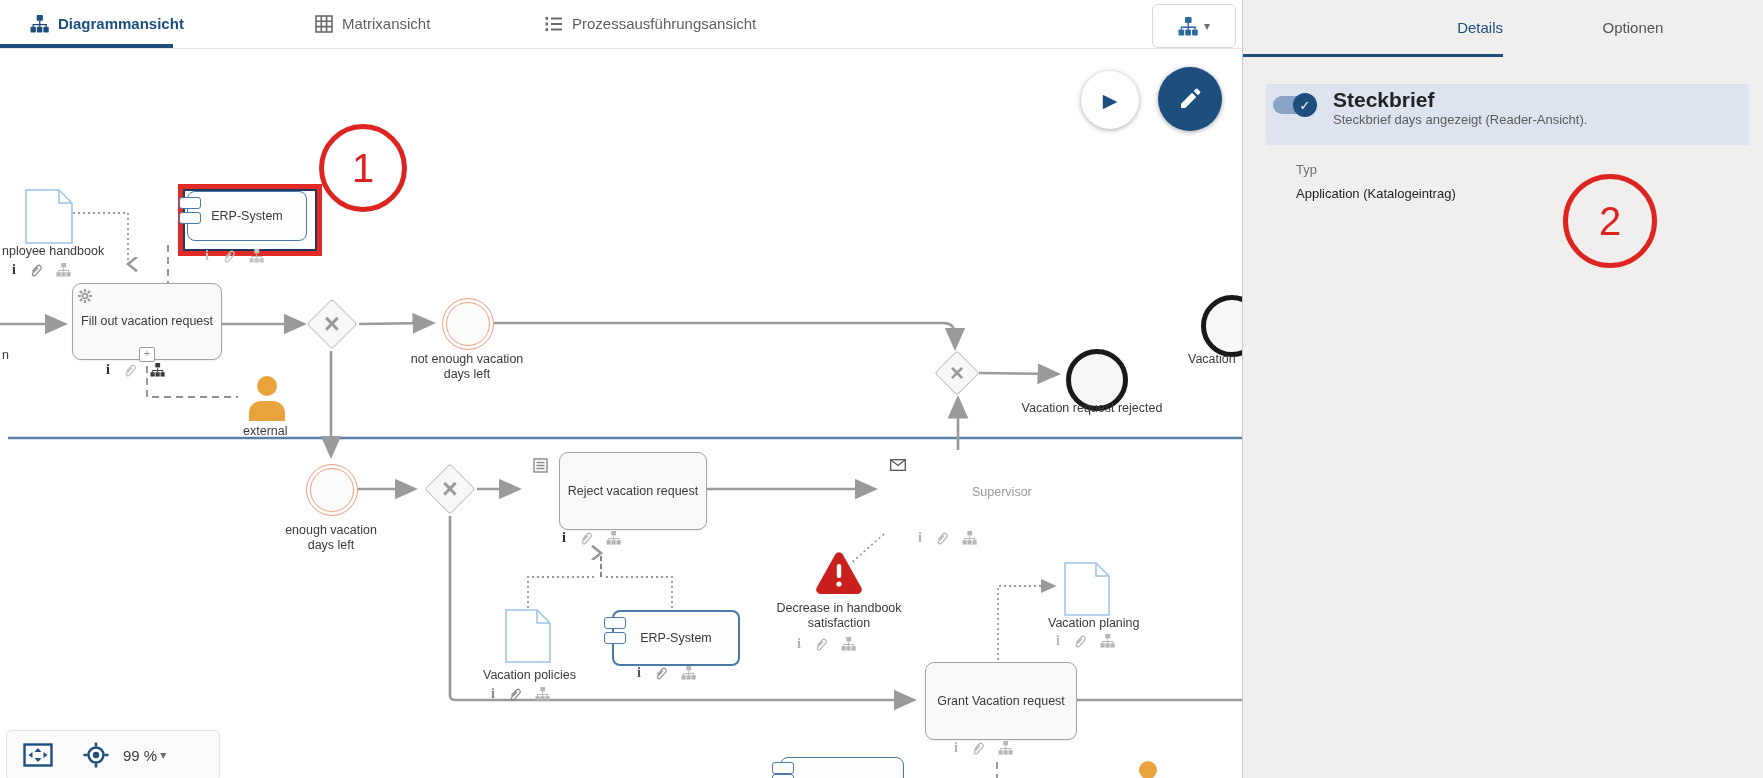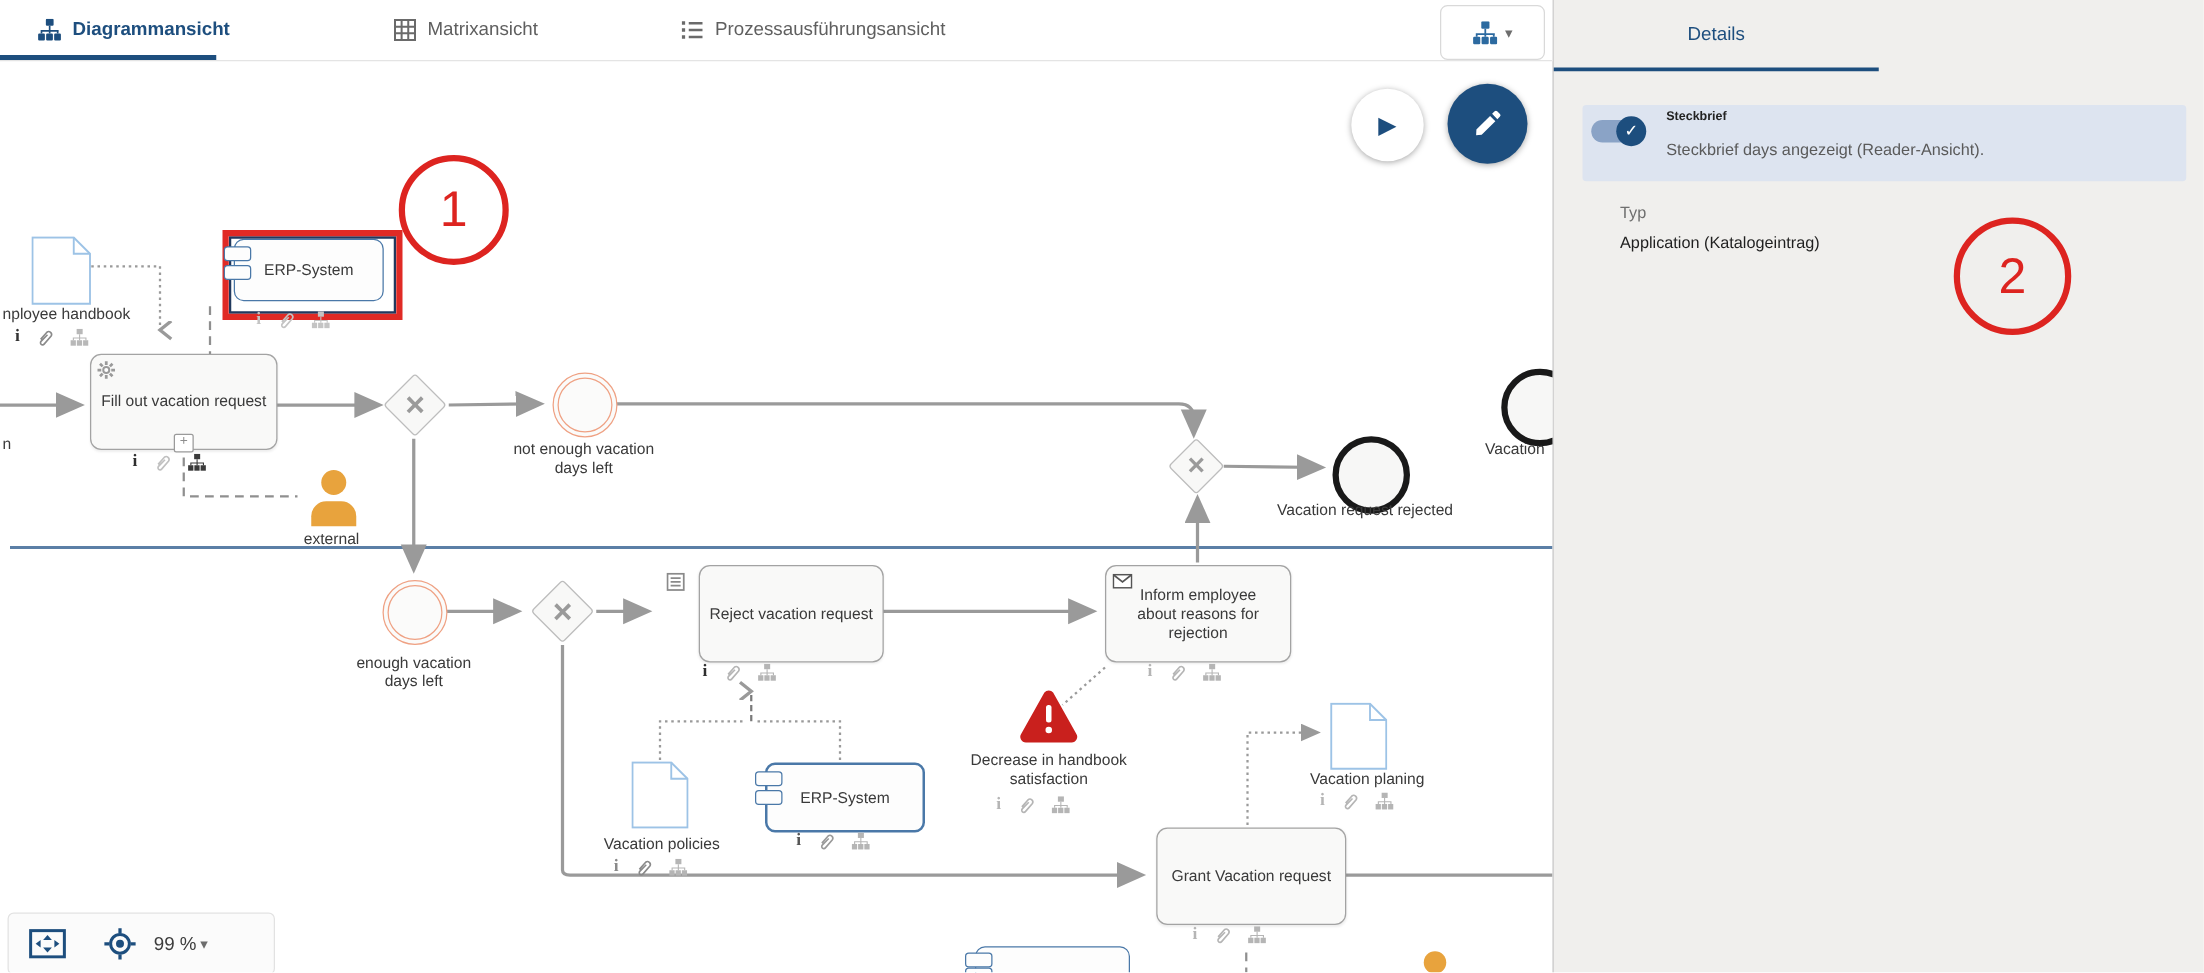--- a/index.html
+++ b/index.html
@@ -41,26 +41,26 @@
   .iico{font-family:"Liberation Serif","DejaVu Serif",serif;font-weight:700;font-size:14px;line-height:1;}
   .subproc{position:absolute;width:14px;height:13px;border:1.4px solid #9a9a9a;border-radius:2px;color:#8d8d8d;font-size:11px;line-height:11px;text-align:center;background:#fff;}
   .lane-label{position:absolute;font-size:12.5px;color:#9a9a9a;margin-top:45px;}
 
   
   .anno{position:absolute;border:5px solid #dd2420;border-radius:50%;display:flex;align-items:center;justify-content:center;color:#dd2420;font-size:40px;font-weight:500;z-index:50;background:transparent;}
 
   
   .panel{position:absolute;left:1242px;top:0;width:521px;height:778px;background:#f0efed;border-left:1px solid #c9c9c9;}
   .ptab{position:absolute;top:0;height:54px;width:260px;display:flex;align-items:center;justify-content:center;font-size:15px;color:#555;cursor:pointer;}
-  .ptab.active{color:#1d4e7e;}
+  .ptab.active{color:#1d4e7e;justify-content:flex-end;}
   .ptab-underline{position:absolute;left:0;top:54px;width:260px;height:3px;background:#1d4e7e;}
   .steckbox{position:absolute;left:23px;top:84px;width:483px;height:61px;background:#dde4f0;border-radius:3px;}
   .toggle{position:absolute;left:30px;top:96px;width:40px;height:18px;background:#8aa3c6;border-radius:9px;}
   .knob{position:absolute;right:-4px;top:-3px;width:24px;height:24px;border-radius:50%;background:#1d4e7e;color:#fff;font-size:13px;display:flex;align-items:center;justify-content:center;}
-  .stecktitle{position:absolute;left:90px;top:88px;font-size:10px;font-weight:700;color:#222;}
+  .stecktitle{position:absolute;left:90px;top:88px;font-size:21px;font-weight:700;color:#222;}
   .steckdesc{position:absolute;left:90px;top:112px;font-size:13px;color:#5a5a5a;}
   .typlabel{position:absolute;left:53px;top:162px;font-size:13px;color:#6f6f6f;}
   .typvalue{position:absolute;left:53px;top:186px;font-size:13px;color:#1f1f1f;}
 
   svg.wire{position:absolute;left:0;top:0;z-index:1;}
   .node{z-index:5;}
 </style>
 </head>
 <body>
 
@@ -239,23 +239,20 @@
           <g fill="#b5b5b5">
             <rect x="5.5" y="0" width="5.5" height="5"></rect>
             <rect x="0" y="10.5" width="4.8" height="5"></rect>
             <rect x="5.7" y="10.5" width="4.8" height="5"></rect>
             <rect x="11.4" y="10.5" width="4.8" height="5"></rect>
             <path d="M7.7,5 h1 v3 h-1z M2 8 h12.5 v1 H2z M2 8 h1 v2.5 H2z M7.7 8 h1 v2.5 h-1z M13.5 8 h1 v2.5 h-1z"></path>
           </g>
         </svg>
     </div>
 
-    <div class="task node" style="left:884px;top:452px;width:147px;height:76px;">
-      <span style="width:126px;">Inform employee about reasons for rejection</span>
-    </div>
     <svg class="node" style="position:absolute;left:890px;top:459px;" width="16" height="12" viewBox="0 0 16 12">
       <rect x="0.7" y="0.7" width="14.6" height="10.6" fill="#fff" stroke="#555" stroke-width="1.3"></rect>
       <path d="M1 1 L8 6.5 L15 1" fill="none" stroke="#555" stroke-width="1.3"></path>
     </svg>
     <div class="iconrow node" style="left:918px;top:530px;">
       <span class="iico" style="color:#b5b5b5;">i</span>
       <svg width="14" height="15" viewBox="0 0 14 15">
           <path d="M3.5 8.5 L8.5 2.8 a2.3 2.3 0 0 1 3.4 3 L6.3 12.3 a1.6 1.6 0 0 1 -2.5 -2.2 L9 4.8" fill="none" stroke="#b5b5b5" stroke-width="1.3"></path>
         </svg>
       <svg width="15" height="14" viewBox="0 0 16 16">
@@ -466,20 +463,23 @@
           </svg>
         <span class="caret">▾</span>
       </div>
     </div>
   </div>
 
   <div class="panel">
     <div class="ptab active" style="left:0;">
       <span>Details</span>
     </div>
+    <div class="ptab" style="left:260px;">
+      <span>Optionen</span>
+    </div>
     <div class="ptab-underline"></div>
 
     <div class="steckbox"></div>
     <div class="toggle">
       <div class="knob">✓</div>
     </div>
     <div class="stecktitle">Steckbrief</div>
     <div class="steckdesc">Steckbrief days angezeigt (Reader-Ansicht).</div>
 
     <div class="typlabel">Typ</div>

